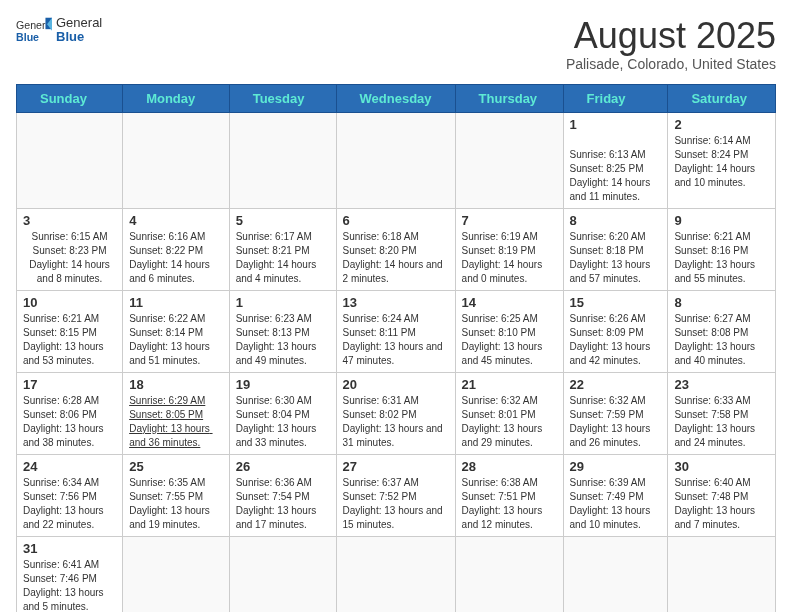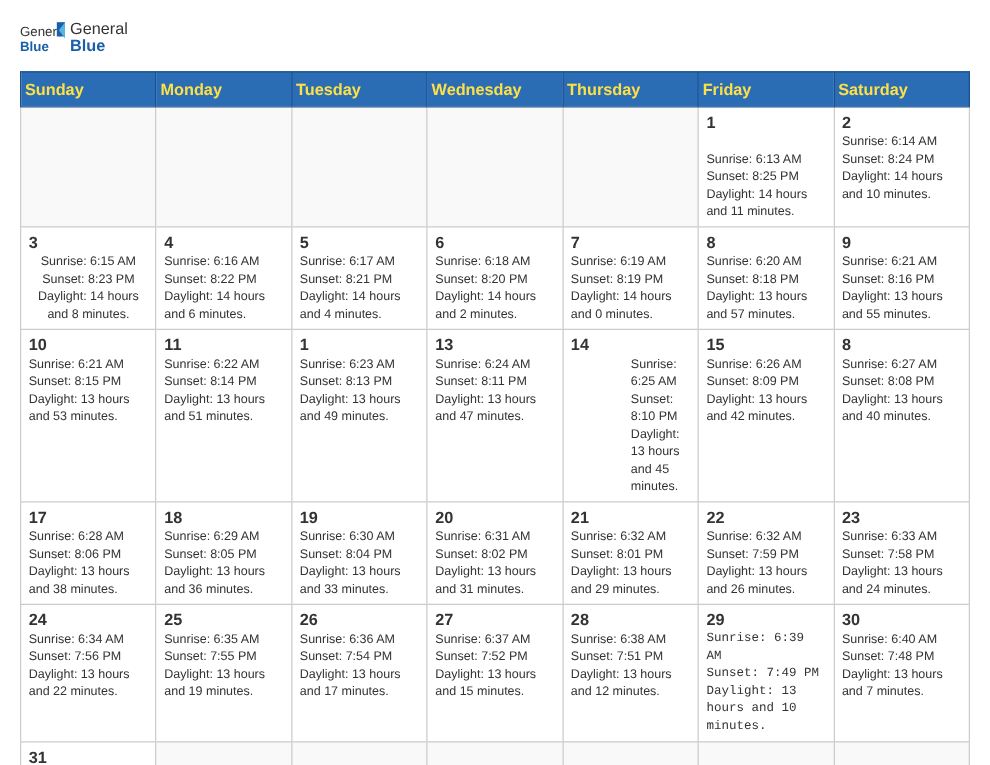--- a/index.html
+++ b/index.html
@@ -38,24 +38,24 @@
       font-size: 14px;
       color: #555;
     }
     .calendar {
       width: 100%;
       border-collapse: collapse;
       border: 1px solid #ccc;
     }
     .calendar th {
       background: #2a6db5;
-      color: #fde047;
+      color: #5eead4;
       font-size: 13px;
       font-weight: bold;
-      padding: 6px 3px;
+      padding: 6px 23px;
       text-align: left;
       border: 1px solid #1a5090;
     }
     .calendar td {
       border: 1px solid #ccc;
       vertical-align: top;
       padding: 4px 6px;
       width: calc(100% / 7);
       min-height: 80px;
       font-size: 10.5px;
@@ -88,20 +88,24 @@
       <text x="0" y="16" font-size="13" fill="#333" font-family="Arial">General</text>
       <text x="0" y="30" font-size="13" fill="#1a5fa8" font-weight="bold" font-family="Arial">Blue</text>
       <polygon points="36,2 44,2 44,16 36,16" fill="#1a5fa8"></polygon>
       <polygon points="38,10 44,2 44,18" fill="#5ab4e0"></polygon>
     </svg>
     <div>
       <div style="font-size:13px; color:#333; line-height:1.1;">General</div>
       <div style="font-size:13px; color:#1a5fa8; font-weight:bold; line-height:1.1;">Blue</div>
     </div>
   </div>
+  <div class="title-area">
+    <div class="month-year">August 2025</div>
+    <div class="location">Palisade, Colorado, United States</div>
+  </div>
 </div>
 
 <table class="calendar">
   <thead>
     <tr id="header-row">
         <th>Sunday</th>
         <th>Monday</th>
         <th>Tuesday</th>
         <th>Wednesday</th>
         <th>Thursday</th>
@@ -193,21 +197,21 @@
 Daylight: 13 hours and 49 minutes.</div>
         </td>
         <td>
           <span class="date-num">13</span>
           <div class="cell-info" style="white-space: pre-wrap;">Sunrise: 6:24 AM
 Sunset: 8:11 PM
 Daylight: 13 hours and 47 minutes.</div>
         </td>
         <td>
           <span class="date-num">14</span>
-          <div class="cell-info" style="white-space: pre-wrap; margin-left: 48px;">Sunrise: 6:25 AM
+          <div class="cell-info" style="white-space: pre-wrap;">Sunrise: 6:25 AM
 Sunset: 8:10 PM
 Daylight: 13 hours and 45 minutes.</div>
         </td>
         <td>
           <span class="date-num">15</span>
           <div class="cell-info" style="white-space: pre-wrap;">Sunrise: 6:26 AM
 Sunset: 8:09 PM
 Daylight: 13 hours and 42 minutes.</div>
         </td>
         <td>
@@ -219,21 +223,21 @@
       </tr>
       <tr>
         <td>
           <span class="date-num">17</span>
           <div class="cell-info" style="white-space: pre-wrap;">Sunrise: 6:28 AM
 Sunset: 8:06 PM
 Daylight: 13 hours and 38 minutes.</div>
         </td>
         <td>
           <span class="date-num">18</span>
-          <div class="cell-info" style="white-space: pre-wrap;">Sunrise: 6:29 AM
+          <div class="cell-info" style="white-space: pre-wrap; text-decoration: underline;">Sunrise: 6:29 AM
 Sunset: 8:05 PM
 Daylight: 13 hours and 36 minutes.</div>
         </td>
         <td>
           <span class="date-num">19</span>
           <div class="cell-info" style="white-space: pre-wrap;">Sunrise: 6:30 AM
 Sunset: 8:04 PM
 Daylight: 13 hours and 33 minutes.</div>
         </td>
         <td>
@@ -287,21 +291,21 @@
 Daylight: 13 hours and 15 minutes.</div>
         </td>
         <td>
           <span class="date-num">28</span>
           <div class="cell-info" style="white-space: pre-wrap;">Sunrise: 6:38 AM
 Sunset: 7:51 PM
 Daylight: 13 hours and 12 minutes.</div>
         </td>
         <td>
           <span class="date-num">29</span>
-          <div class="cell-info" style="white-space: pre-wrap; font-family: Liberation Mono, monospace;">Sunrise: 6:39 AM
+          <div class="cell-info" style="white-space: pre-wrap;">Sunrise: 6:39 AM
 Sunset: 7:49 PM
 Daylight: 13 hours and 10 minutes.</div>
         </td>
         <td>
           <span class="date-num">30</span>
           <div class="cell-info" style="white-space: pre-wrap;">Sunrise: 6:40 AM
 Sunset: 7:48 PM
 Daylight: 13 hours and 7 minutes.</div>
         </td>
       </tr>

